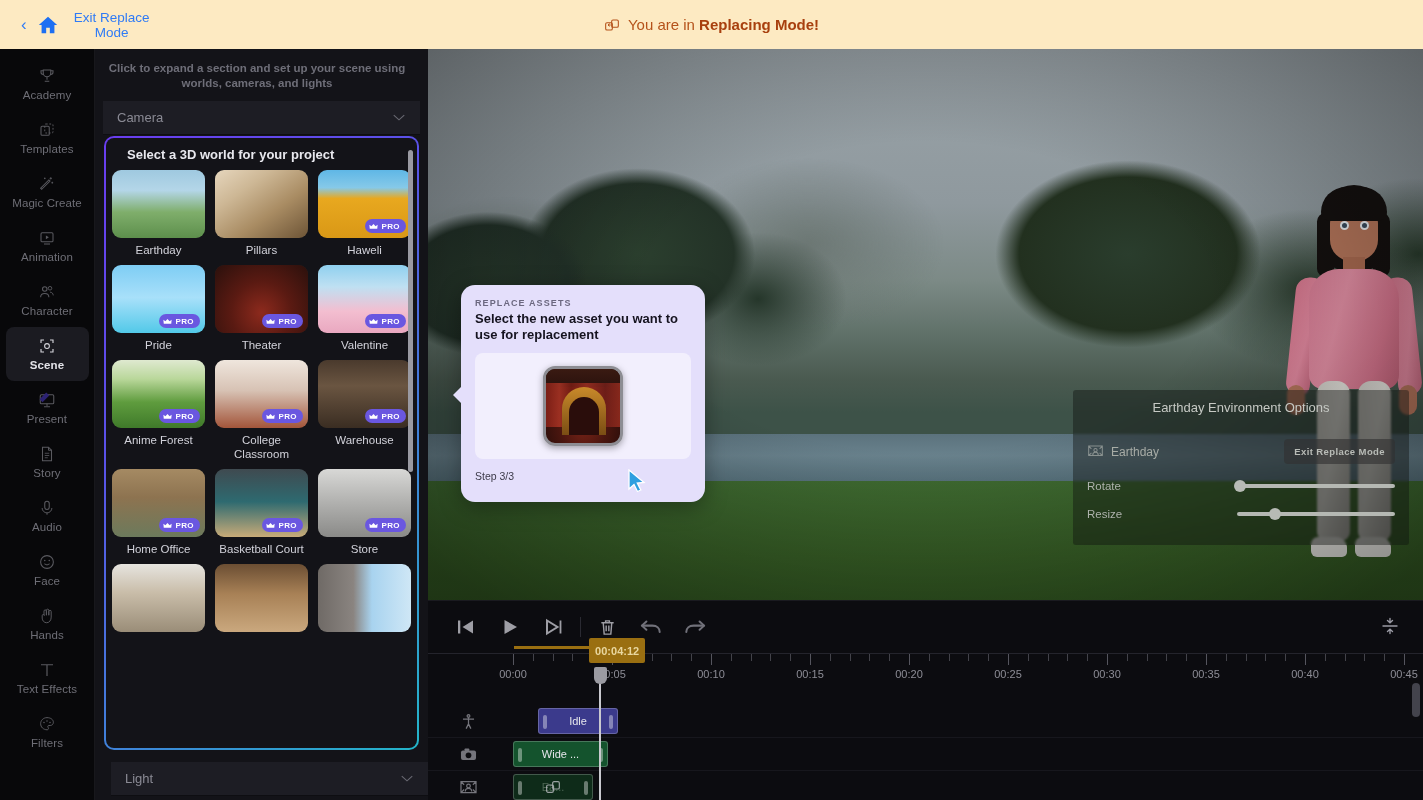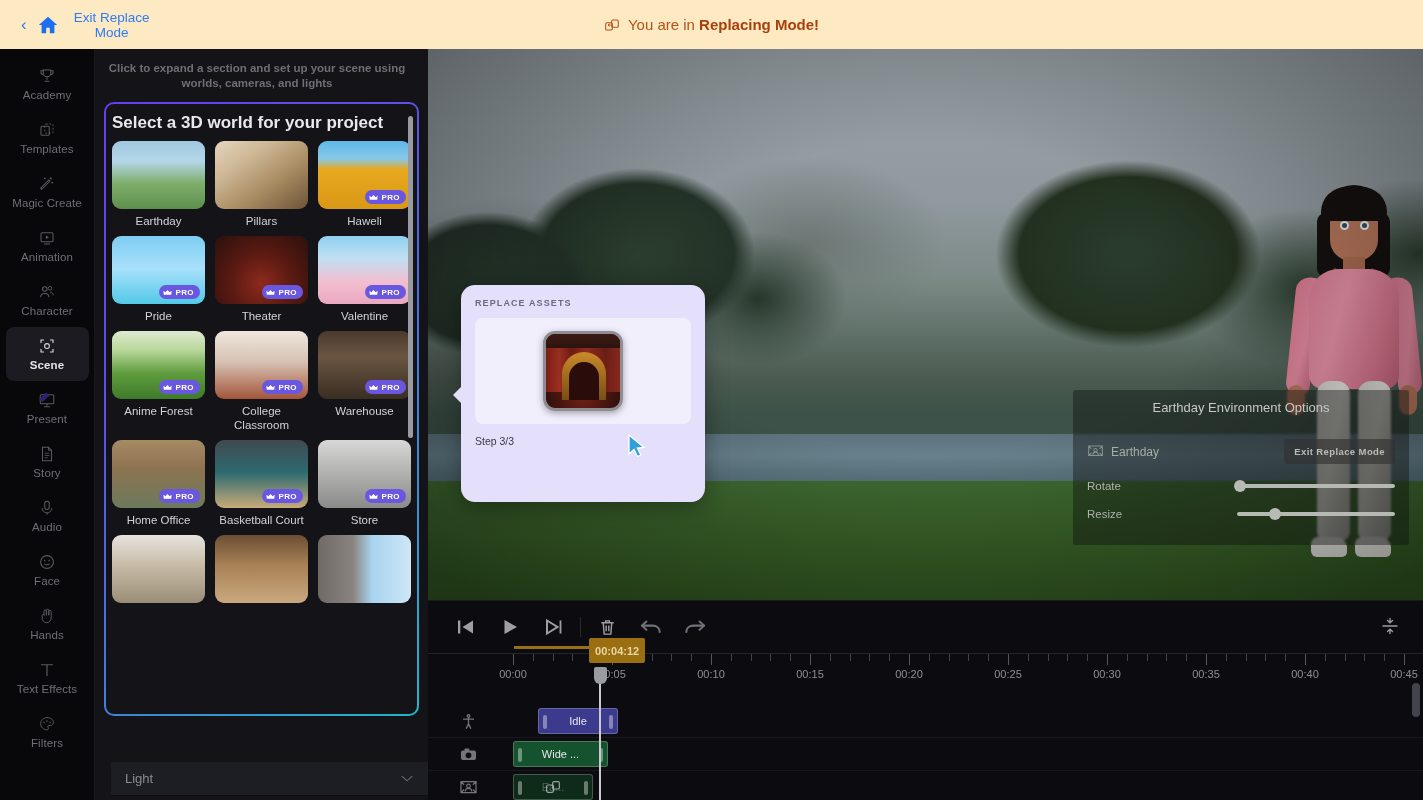--- a/index.html
+++ b/index.html
@@ -77,22 +77,22 @@
   .world-box {
     position: relative; margin: 1px 9px 0 9px; height: 614px;
     border-radius: 10px; padding: 2px;
     background: linear-gradient(135deg, #6a3df0 0%, #5a52e8 35%, #23b5c9 100%);
   }
   .world-inner {
     background: #131318; border-radius: 8px; width: 100%; height: 100%;
     overflow: hidden; position: relative;
   }
   .world-title {
-    color: #e8e8ee; font-size: 17px; font-weight: bold;
-    padding: 9px 0 8px 6px;
+    color: #e8e8ee; font-size: 13px; font-weight: bold;
+    padding: 9px 0 8px 21px;
   }
   .world-scroll {
     height: 572px; overflow: hidden; position: relative; padding: 0 6px;
   }
   .world-grid {
     display: grid; grid-template-columns: repeat(3, 1fr);
     column-gap: 10px; row-gap: 0px;
   }
   .world-cell { width: 100%; padding-bottom: 2px; }
   .thumb {
@@ -450,20 +450,26 @@
           <circle cx="12" cy="8" r="1" fill="#9d9da6"></circle>
           <circle cx="16" cy="10" r="1" fill="#9d9da6"></circle>
         </svg>
       <div class="ni-label">Filters</div>
     </div>
   </div>
 
   <div class="scenepanel">
     <div class="panel-hint">Click to expand a section and set up your scene using worlds, cameras, and lights</div>
 
+    <div class="accordion-head">
+      <span>Camera</span>
+      <svg class="chev" viewBox="0 0 24 14">
+          <path d="M3 3 L12 11 L21 3" fill="none" stroke="#9a9aa4" stroke-width="2"></path>
+        </svg>
+    </div>
 
 
     <div class="world-box">
       <div class="world-inner">
         <div class="world-title">Select a 3D world for your project</div>
         <div class="world-scroll">
           <div class="world-grid" id="world-grid">
               <div class="world-cell">
                 <div class="thumb">
                   <div class="thumb-art" style="background: linear-gradient(rgb(159, 201, 224) 0%, rgb(180, 214, 232) 30%, rgb(127, 174, 107) 62%, rgb(93, 143, 76) 100%), radial-gradient(46px 30px at 22px 22px, rgb(47, 74, 43) 0%, transparent 70%);"></div>
@@ -661,20 +667,21 @@
       </div>
       <div class="av-shoe l"></div>
       <div class="av-shoe r"></div>
     </div>
 
     <div class="vp-vign"></div>
   </div>
 
   <div class="callout">
     <div class="co-kicker">REPLACE ASSETS</div>
+    <div class="co-title">Select the new asset you want to use for replacement</div>
     <div class="co-stage">
       <div class="co-asset">
         <div class="beam"></div>
         <div class="curtain"></div>
         <div class="arch">
             <i></i>
           </div>
       </div>
       <svg class="cursor-arrow" viewBox="0 0 20 24">
         <path d="M2 1 L2 20 L7 15.5 L10.5 22.5 L13.8 21 L10.3 14 L17 13.5 Z" fill="#2f9fe0" stroke="#ffffff" stroke-width="1.3"></path>

